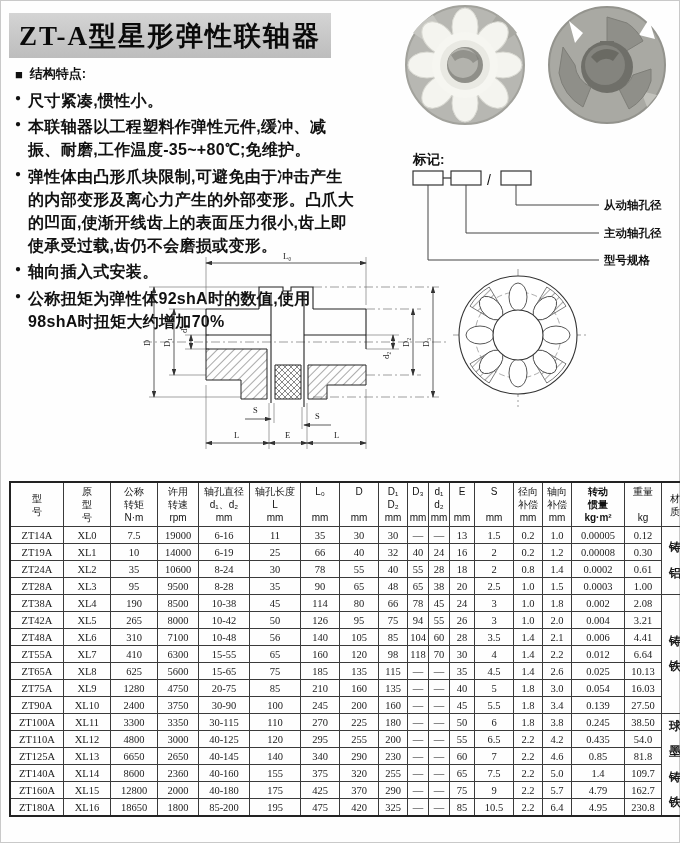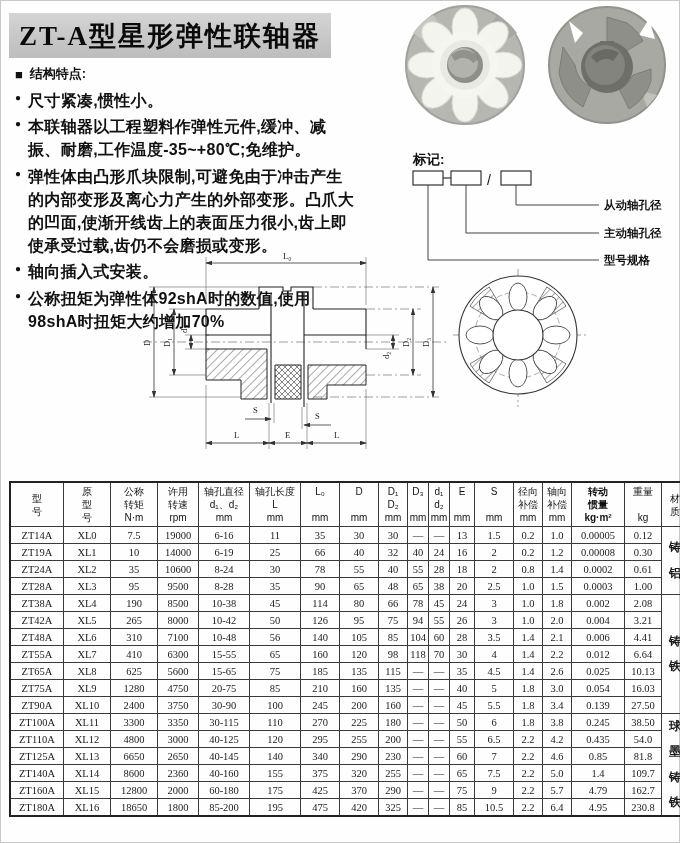--- a/index.html
+++ b/index.html
@@ -672,21 +672,21 @@
           <td>2.2</td>
           <td>5.0</td>
           <td>1.4</td>
           <td>109.7</td>
         </tr>
         <tr>
           <td>ZT160A</td>
           <td>XL15</td>
           <td>12800</td>
           <td>2000</td>
-          <td>60-180</td>
+          <td>40-180</td>
           <td>175</td>
           <td>425</td>
           <td>370</td>
           <td>290</td>
           <td>—</td>
           <td>—</td>
           <td>75</td>
           <td>9</td>
           <td>2.2</td>
           <td>5.7</td>

